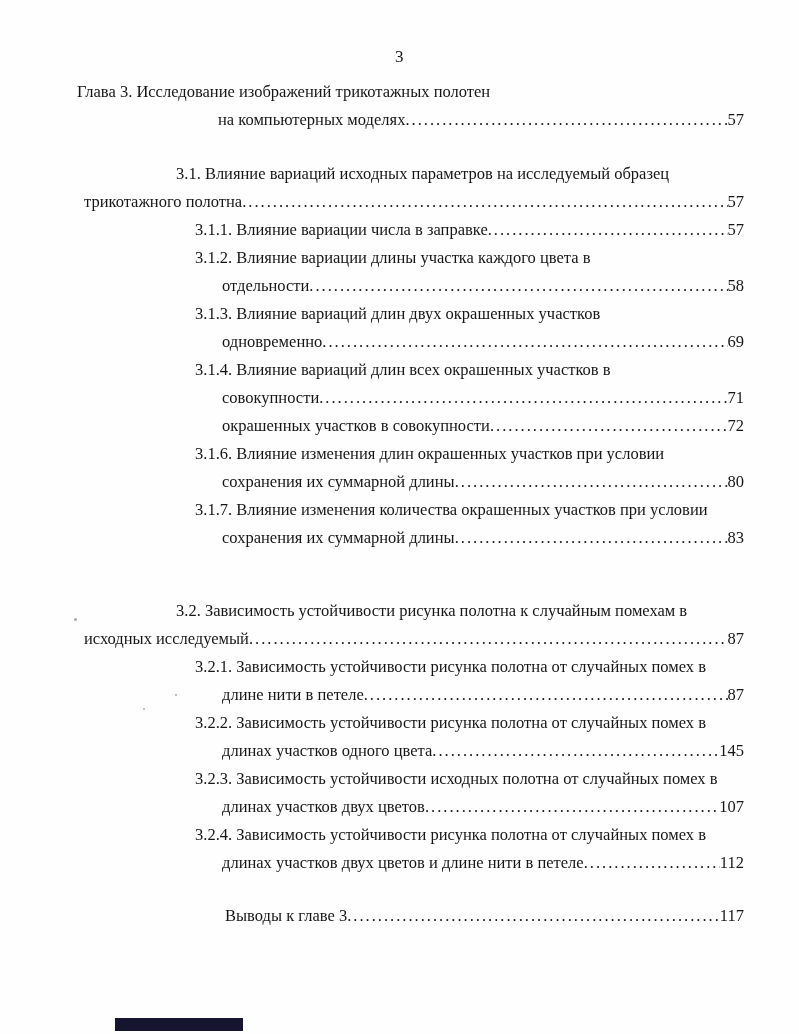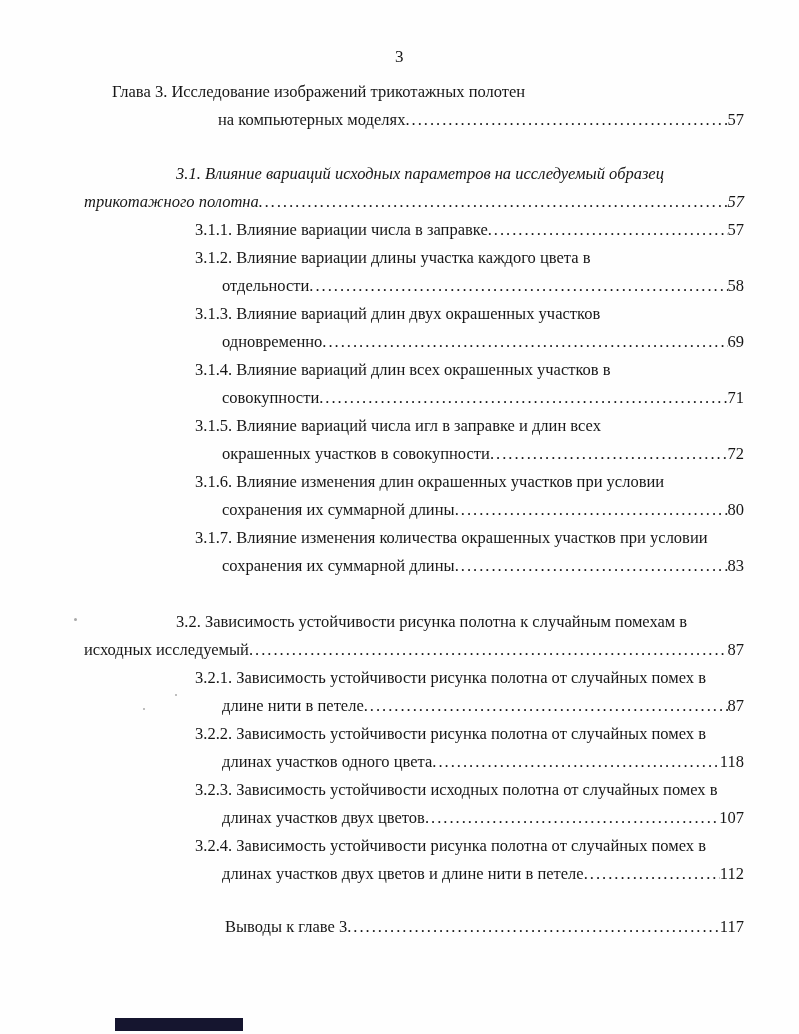--- a/index.html
+++ b/index.html
@@ -42,31 +42,31 @@
   .leader {
     flex: 1 1 auto;
     overflow: hidden;
     white-space: nowrap;
     letter-spacing: 2px;
     min-width: 0;
   }
   .pageref { flex: 0 0 auto; }
 
   
-  .entry.chapter    .line.first { padding-left: 112px; }
+  .entry.chapter    .line.first { padding-left: 77px; }
   .entry.chapter    .line.cont  { padding-left: 218px; justify-content: center; }
   .entry.section    .line.first { padding-left: 176px; }
   .entry.section    .line.cont  { padding-left: 84px; }
   .entry.subsection .line.first { padding-left: 195px; justify-content: space-between; }
   .entry.subsection .line.cont  { padding-left: 222px; }
   .entry.conclusion .line.first { padding-left: 177px; }
 
   
-  .entry.gap-lg { margin-top: 26px; font-style: italic; }
-  .entry.gap-md { margin-top: 28px; }
+  .entry.gap-lg { margin-top: 26px; }
+  .entry.gap-md { margin-top: 45px; }
   .entry.gap-sm { margin-top: 25px; margin-left: 48px; }
 
   
   .artifact-bar {
     position: absolute;
     left: 115px;
     top: 1018px;
     width: 128px;
     height: 13px;
     background: #15152f;
@@ -140,23 +140,20 @@
         <div class="line first">
           <span class="text">3.1.4. Влияние вариаций длин всех окрашенных участков в</span>
         </div>
         <div class="line cont">
           <span class="text">совокупности</span>
           <span class="leader">..........................................................................................................................................................................................................................................</span>
           <span class="pageref">71</span>
         </div>
       </div>
       <div class="entry subsection">
-        <div class="line first">
-          <span class="text">3.1.5. Влияние вариаций числа игл в заправке и длин всех</span>
-        </div>
         <div class="line cont">
           <span class="text">окрашенных участков в совокупности</span>
           <span class="leader">..........................................................................................................................................................................................................................................</span>
           <span class="pageref">72</span>
         </div>
       </div>
       <div class="entry subsection">
         <div class="line first">
           <span class="text">3.1.6. Влияние изменения длин окрашенных участков при условии</span>
         </div>
@@ -196,21 +193,21 @@
           <span class="pageref">87</span>
         </div>
       </div>
       <div class="entry subsection">
         <div class="line first">
           <span class="text">3.2.2. Зависимость устойчивости рисунка полотна от случайных помех в</span>
         </div>
         <div class="line cont">
           <span class="text">длинах участков одного цвета</span>
           <span class="leader">..........................................................................................................................................................................................................................................</span>
-          <span class="pageref">118</span>
+          <span class="pageref">145</span>
         </div>
       </div>
       <div class="entry subsection">
         <div class="line first">
           <span class="text">3.2.3. Зависимость устойчивости исходных полотна от случайных помех в</span>
         </div>
         <div class="line cont">
           <span class="text">длинах участков двух цветов</span>
           <span class="leader">..........................................................................................................................................................................................................................................</span>
           <span class="pageref">107</span>

